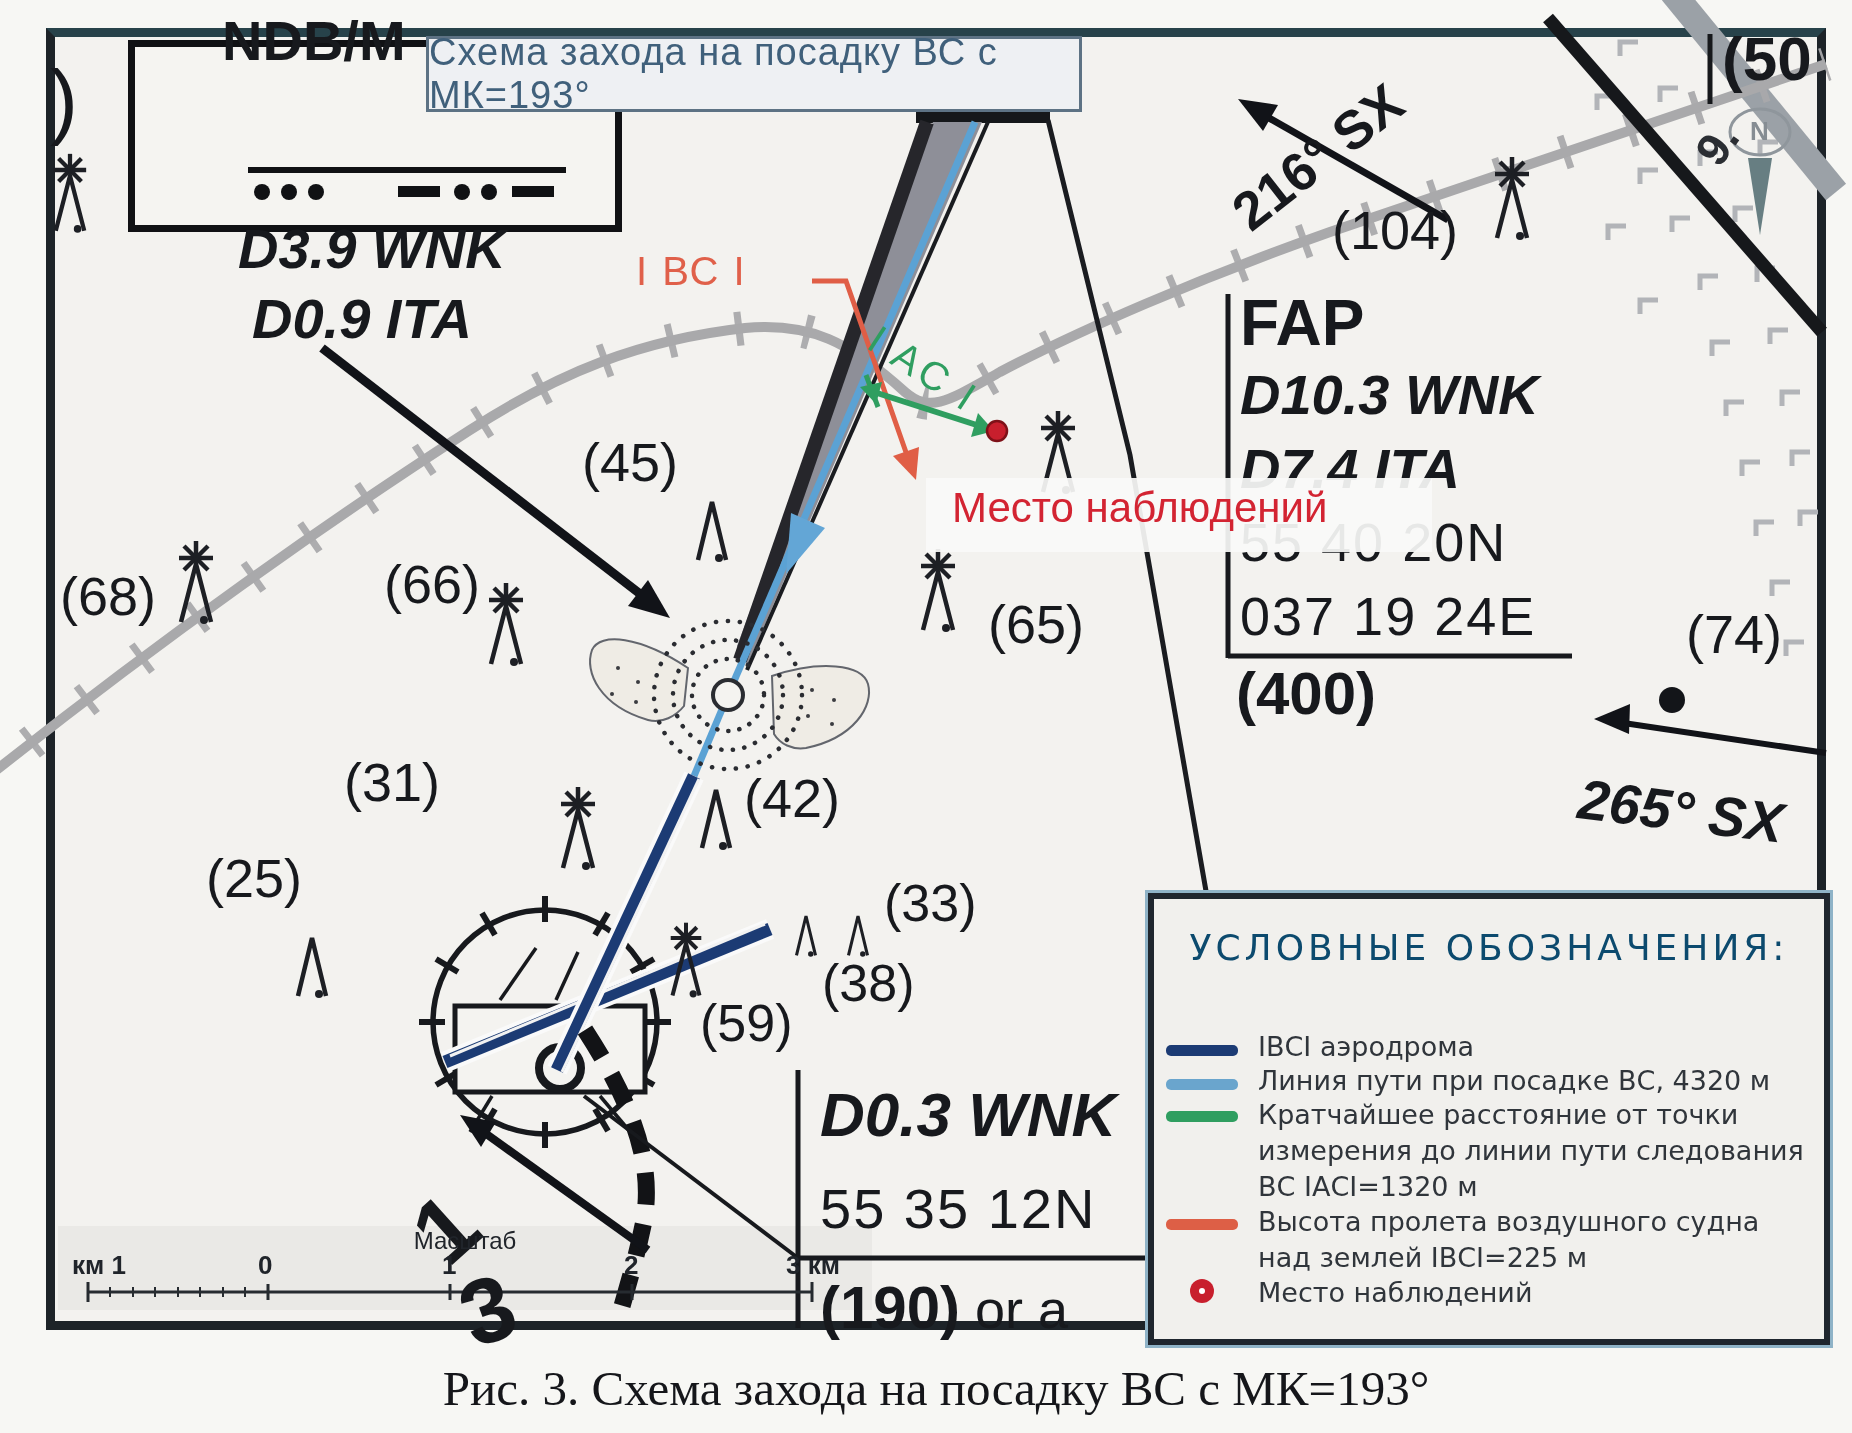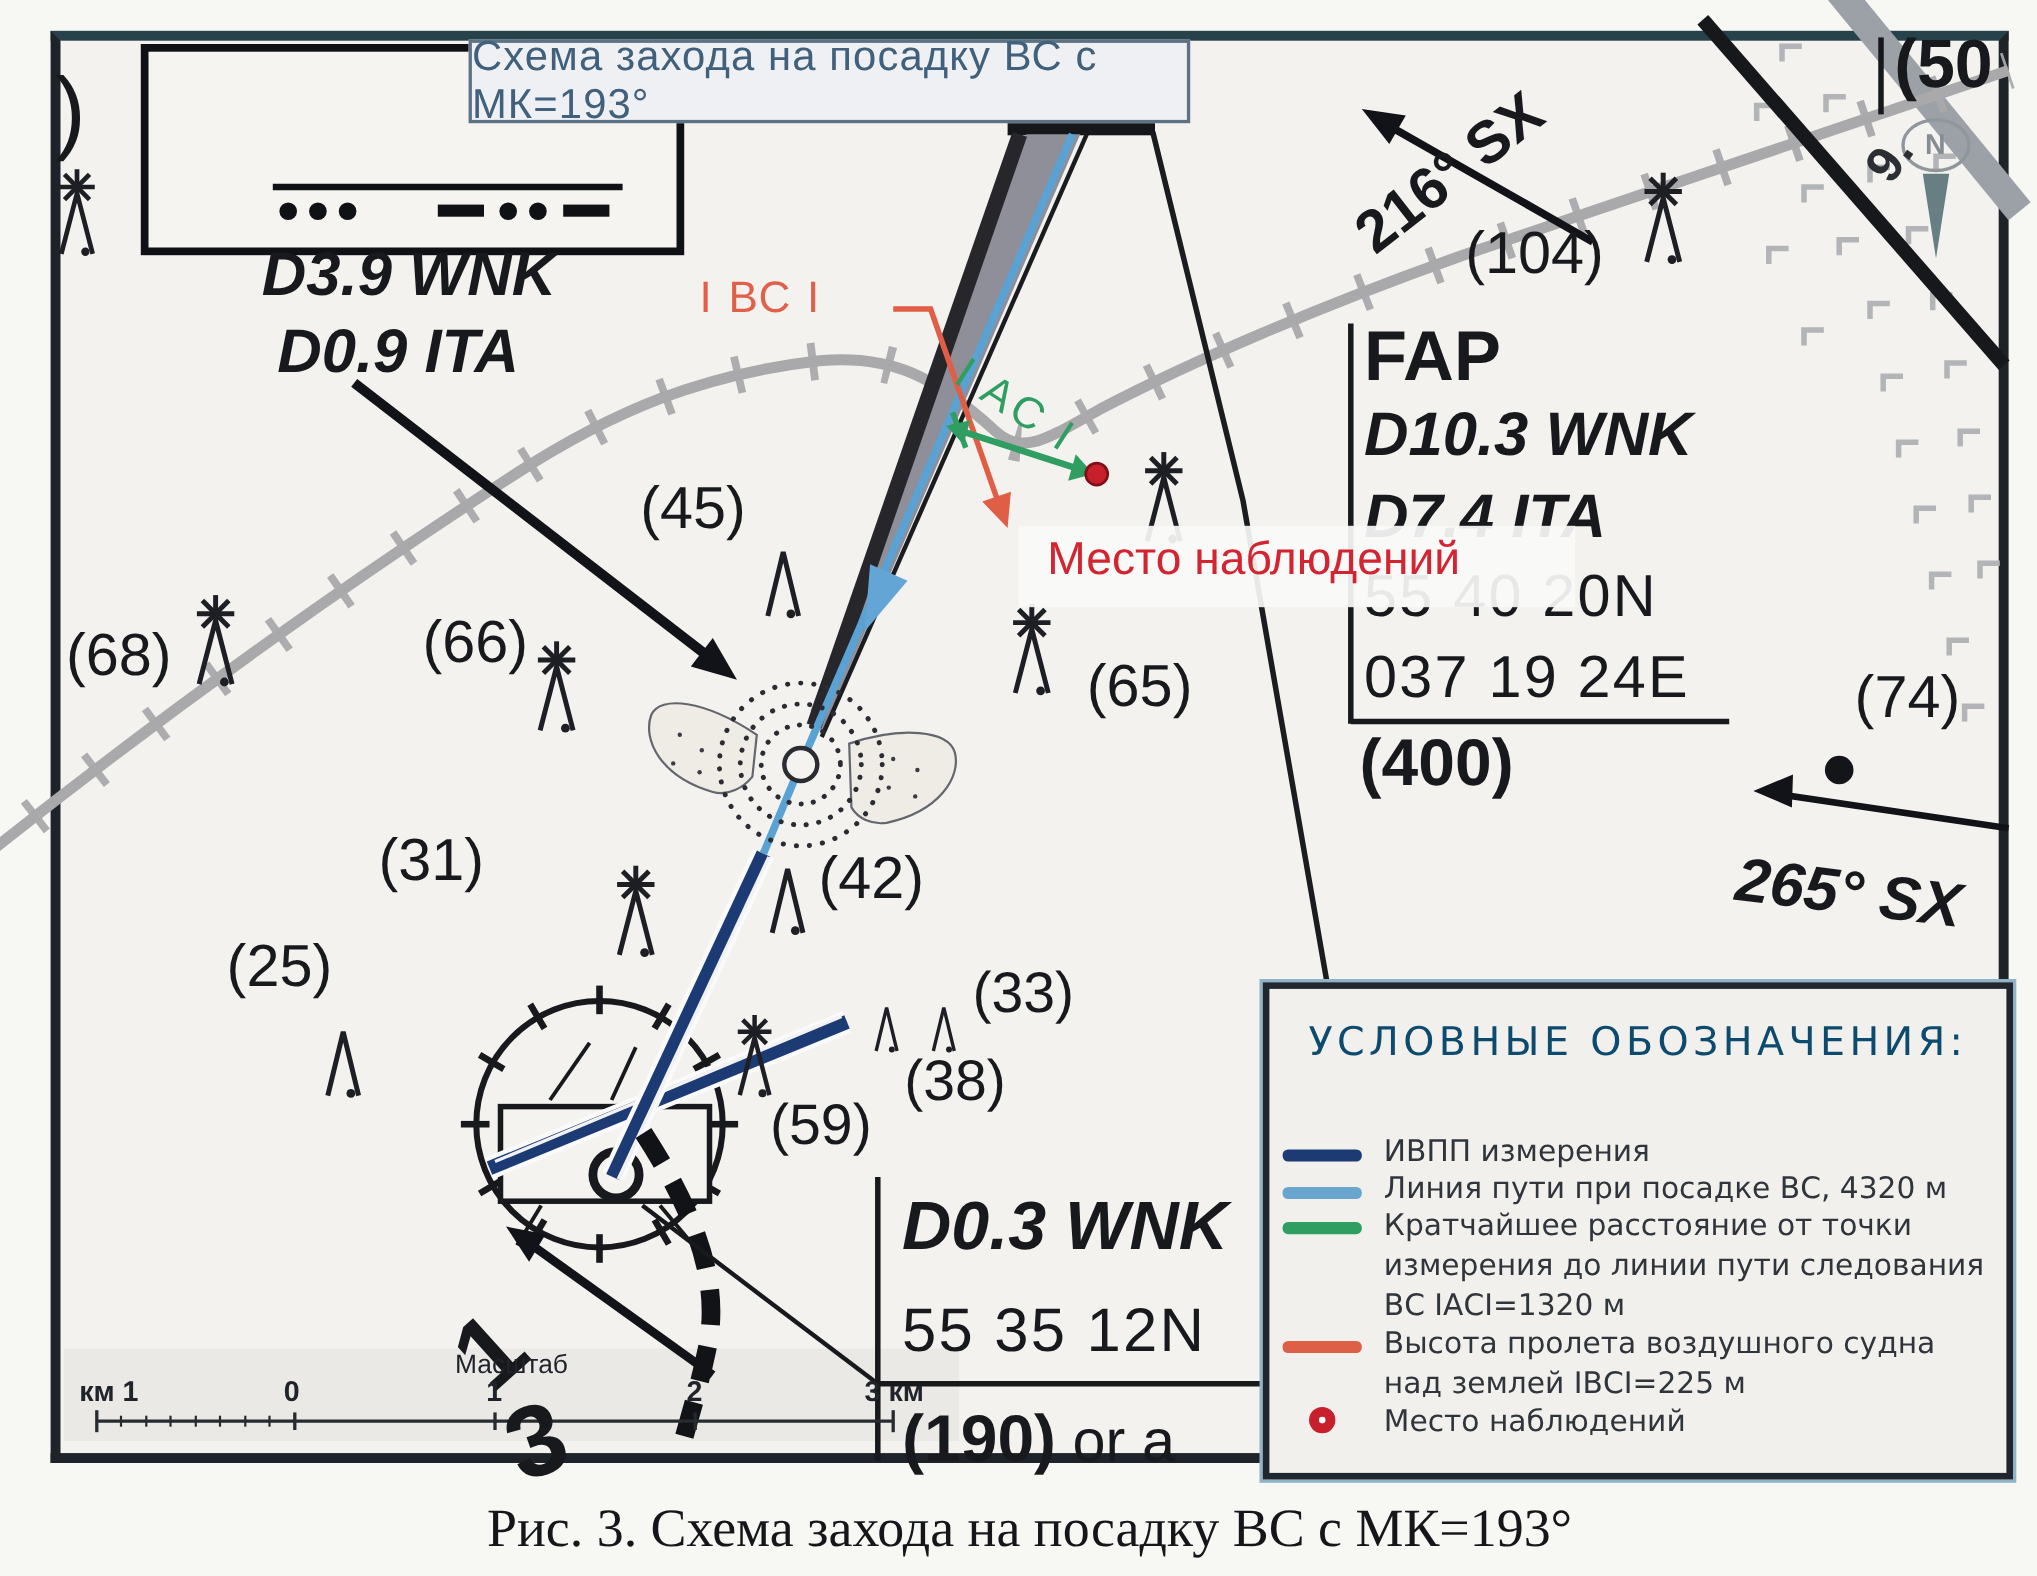--- a/index.html
+++ b/index.html
@@ -263,20 +263,21 @@
       <use href="#mast-plain" transform="translate(806,916) scale(0.68)"></use>
       <use href="#mast-plain" transform="translate(858,916) scale(0.68)"></use>
     </g>
   </svg>
 
   <div class="abs" id="title-box">
     <span>Схема захода на посадку ВС с МК=193°</span>
   </div>
 
   <div class="lbl" style="left:50px;top:56px;font-size:84px;">)</div>
+  <div class="lbl" style="left:222px;top:12px;font-size:56px;font-weight:700;">NDB/M</div>
 
   <div class="lbl ital" style="left:238px;top:220px;font-size:56px;">D3.9 WNK</div>
   <div class="lbl ital" style="left:252px;top:290px;font-size:56px;">D0.9 ITA</div>
 
   <div class="lbl elev" style="left:582px;top:434px;">(45)</div>
   <div class="lbl elev" style="left:384px;top:556px;">(66)</div>
   <div class="lbl elev" style="left:60px;top:568px;">(68)</div>
   <div class="lbl elev" style="left:744px;top:770px;">(42)</div>
   <div class="lbl elev" style="left:988px;top:596px;">(65)</div>
   <div class="lbl elev" style="left:1332px;top:202px;">(104)</div>
@@ -320,21 +321,21 @@
   <div class="lbl" style="left:72px;top:1252px;font-size:26px;font-weight:600;color:#20242a;">км 1</div>
   <div class="lbl" style="left:258px;top:1252px;font-size:26px;font-weight:600;color:#20242a;">0</div>
   <div class="lbl" style="left:442px;top:1252px;font-size:26px;font-weight:600;color:#20242a;">1</div>
   <div class="lbl" style="left:624px;top:1252px;font-size:26px;font-weight:600;color:#20242a;">2</div>
   <div class="lbl" style="left:786px;top:1252px;font-size:26px;font-weight:700;color:#20242a;">3 км</div>
 
   <div class="abs" id="legend-box">
     <div class="lg-title">УСЛОВНЫЕ ОБОЗНАЧЕНИЯ:</div>
 
     <div class="lg-swatch" style="top: 146px; background-color: rgb(28, 59, 116);"></div>
-    <div class="lg-text" style="top:130px;">ИВПП измерения</div>
+    <div class="lg-text" style="top:130px;">IВСI аэродрома</div>
 
     <div class="lg-swatch" style="top: 180px; background-color: rgb(106, 165, 205);"></div>
     <div class="lg-text" style="top:164px;">Линия пути при посадке ВС, 4320 м</div>
 
     <div class="lg-swatch" style="top: 212px; background-color: rgb(47, 158, 96);"></div>
     <div class="lg-text" style="top:198px;">Кратчайшее расстояние от точки измерения до линии пути следования ВС IАСI=1320 м</div>
 
     <div class="lg-swatch" style="top: 320px; background-color: rgb(221, 95, 70);"></div>
     <div class="lg-text" style="top:305px;">Высота пролета воздушного судна над землей IВСI=225 м</div>
 

